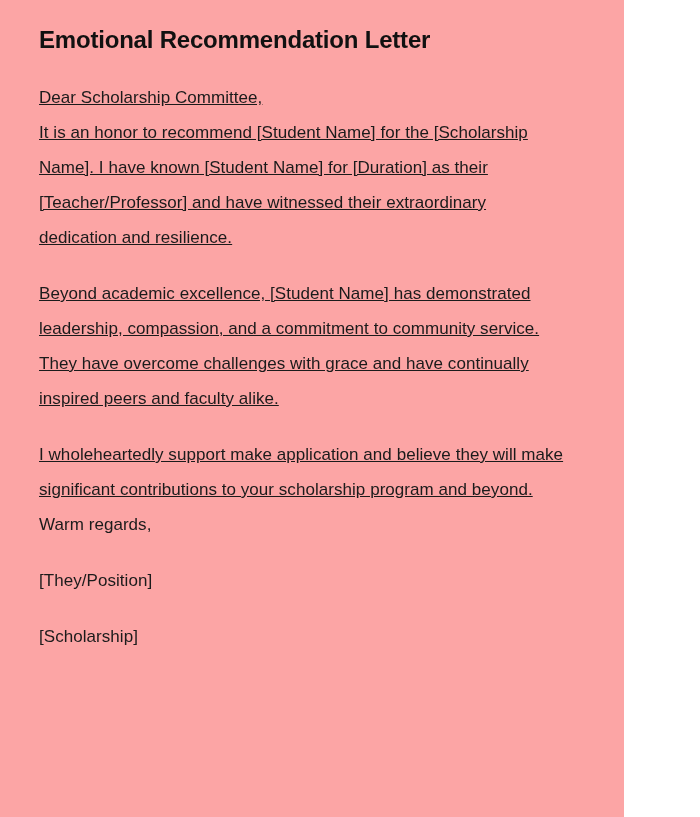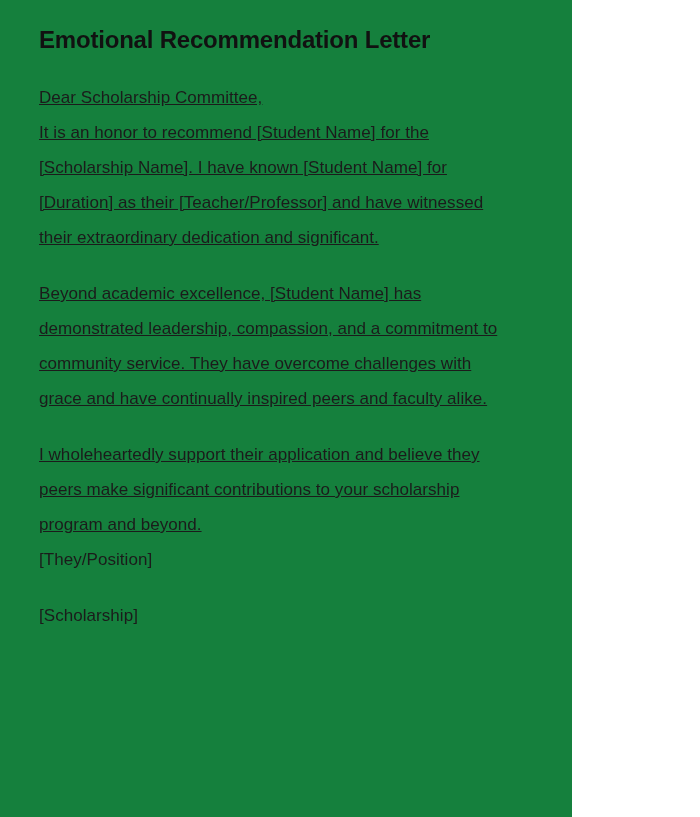--- a/index.html
+++ b/index.html
@@ -12,24 +12,24 @@
     width: 700px;
     height: 817px;
     font-family: "Liberation Sans", sans-serif;
     color: #1b1b1b;
     -webkit-font-smoothing: antialiased;
     overflow: hidden;
   }
 
   .letter-page {
     box-sizing: border-box;
-    width: 572px;
+    width: 624px;
     height: 817px;
     padding: 26px 60px 0 39px;
-    background: #15803d;
+    background: #fca5a5;
   }
 
   .letter-title {
     margin: 0 0 26px 0;
     font-size: 24px;
     line-height: 28px;
     font-weight: 700;
     letter-spacing: -0.2px;
     color: #111111;
   }
@@ -74,23 +74,24 @@
 
 <div class="letter-page">
 
   <h1 class="letter-title">Emotional Recommendation Letter</h1>
 
   <div class="salutation">
     <p class="letter-paragraph">Dear Scholarship Committee,</p>
   </div>
 
   <div class="letter-body">
-    <p class="letter-paragraph">It is an honor to recommend [Student Name] for the [Scholarship Name]. I have known [Student Name] for [Duration] as their [Teacher/Professor] and have witnessed their extraordinary dedication and significant.</p>
+    <p class="letter-paragraph">It is an honor to recommend [Student Name] for the [Scholarship Name]. I have known [Student Name] for [Duration] as their [Teacher/Professor] and have witnessed their extraordinary dedication and resilience.</p>
     <p class="letter-paragraph">Beyond academic excellence, [Student Name] has demonstrated leadership, compassion, and a commitment to community service. They have overcome challenges with grace and have continually inspired peers and faculty alike.</p>
-    <p class="letter-paragraph">I wholeheartedly support their application and believe they peers make significant contributions to your scholarship program and beyond.</p>
+    <p class="letter-paragraph">I wholeheartedly support make application and believe they will make significant contributions to your scholarship program and beyond.</p>
   </div>
 
   <div class="closing-block">
+    <p class="signoff-line">Warm regards,</p>
     <p class="signoff-line">[They/Position]</p>
     <p class="signoff-line">[Scholarship]</p>
   </div>
 
 </div>
 
 </body></html>

